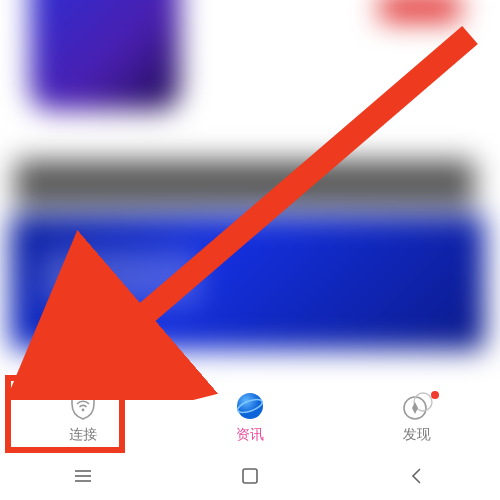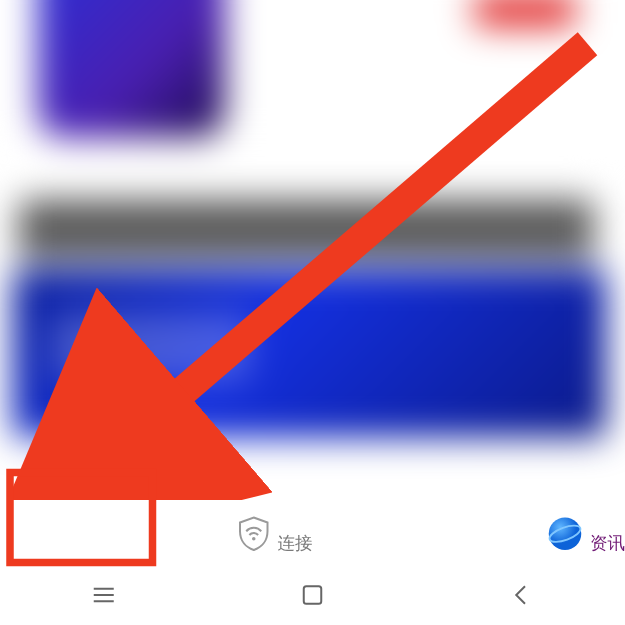--- a/index.html
+++ b/index.html
@@ -10,23 +10,23 @@
   .card1 .phone{position:absolute;top:-10px;left:20px;width:150px;height:150px;background:linear-gradient(135deg,#2a2fd8 0%,#4a1fb0 60%,#1b0a4a 100%);border-radius:20px}
   .card1 .btn{position:absolute;top:25px;right:25px;width:80px;height:26px;background:#e02626;border-radius:4px}
   .textrow{position:absolute;top:160px;left:15px;width:460px;height:46px;background:#3b3b3b;opacity:.85;border-radius:4px}
   .banner{position:absolute;top:215px;left:10px;width:475px;height:135px;background:linear-gradient(135deg,#0a1e9a 0%,#1430e0 40%,#0b1a88 100%);border-radius:6px}
   .banner::after{content:"";position:absolute;left:30px;top:35px;width:160px;height:55px;background:rgba(255,255,255,.22);border-radius:8px}
   
   .arrow{position:absolute;z-index:5;pointer-events:none}
   .highlight-box{position:absolute;z-index:6;border:6px solid #ee3a1f;box-sizing:border-box;pointer-events:none}
   
   .tabbar{position:absolute;left:0;right:0;top:385px;height:65px;background:#fff;display:flex;z-index:3}
-  .tab{flex:1;display:flex;flex-direction:row;align-items:flex-end;justify-content:flex-end;padding-bottom:6px;position:relative;gap:3px}
+  .tab{flex:1;display:flex;flex-direction:column;align-items:center;justify-content:flex-end;padding-bottom:6px;position:relative;gap:3px}
   .tab-label{font-size:14px;color:#7a7a7a}
-  .tab.active .tab-label{color:#701a75}
+  .tab.active .tab-label{color:#ec4899}
   .notif-dot{position:absolute;top:6px;left:calc(50% + 14px);width:8px;height:8px;background:#f23b2f;border-radius:50%}
   .icon-wrap{height:34px;display:flex;align-items:center;justify-content:center}
   
   .navbar{position:absolute;left:0;right:0;bottom:0;top:452px;display:flex;align-items:center;justify-content:space-around;z-index:3;background:#fff}
   .nav-btn{width:120px;height:46px;display:flex;align-items:center;justify-content:center;color:#555}
   .nav-glyph{stroke:#666;stroke-width:1.6;fill:none}
 </style>
 </head>
 <body>
 
@@ -75,20 +75,31 @@
               <stop offset="100%" stop-color="#0d63d8"></stop>
             </radialGradient>
           </defs>
           <circle cx="17" cy="17" r="13" fill="url(#gg)"></circle>
           <ellipse cx="17" cy="17" rx="13" ry="5" fill="none" stroke="#7fc6ff" stroke-width="1.5" transform="rotate(-20 17 17)"></ellipse>
         </svg>
       </div>
       <span class="tab-label">资讯</span>
     </div>
 
+    <div class="tab">
+      <div class="notif-dot"></div>
+      <div class="icon-wrap">
+        <svg width="32" height="32" viewBox="0 0 32 32">
+          <circle cx="14" cy="18" r="11" fill="none" stroke="#9a9a9a" stroke-width="1.6"></circle>
+          <circle cx="22" cy="12" r="9" fill="none" stroke="#c4c4c4" stroke-width="1.4"></circle>
+          <path d="M14 12 L17 18 L14 24 L11 18 Z" fill="#9a9a9a"></path>
+        </svg>
+      </div>
+      <span class="tab-label">发现</span>
+    </div>
 
 
   </div>
 
   <div class="navbar">
     <div class="nav-btn">
       <svg width="26" height="26" viewBox="0 0 26 26">
           <g class="nav-glyph">
         <line x1="5" y1="8" x2="21" y2="8"></line>
             <line x1="5" y1="13" x2="21" y2="13"></line>

